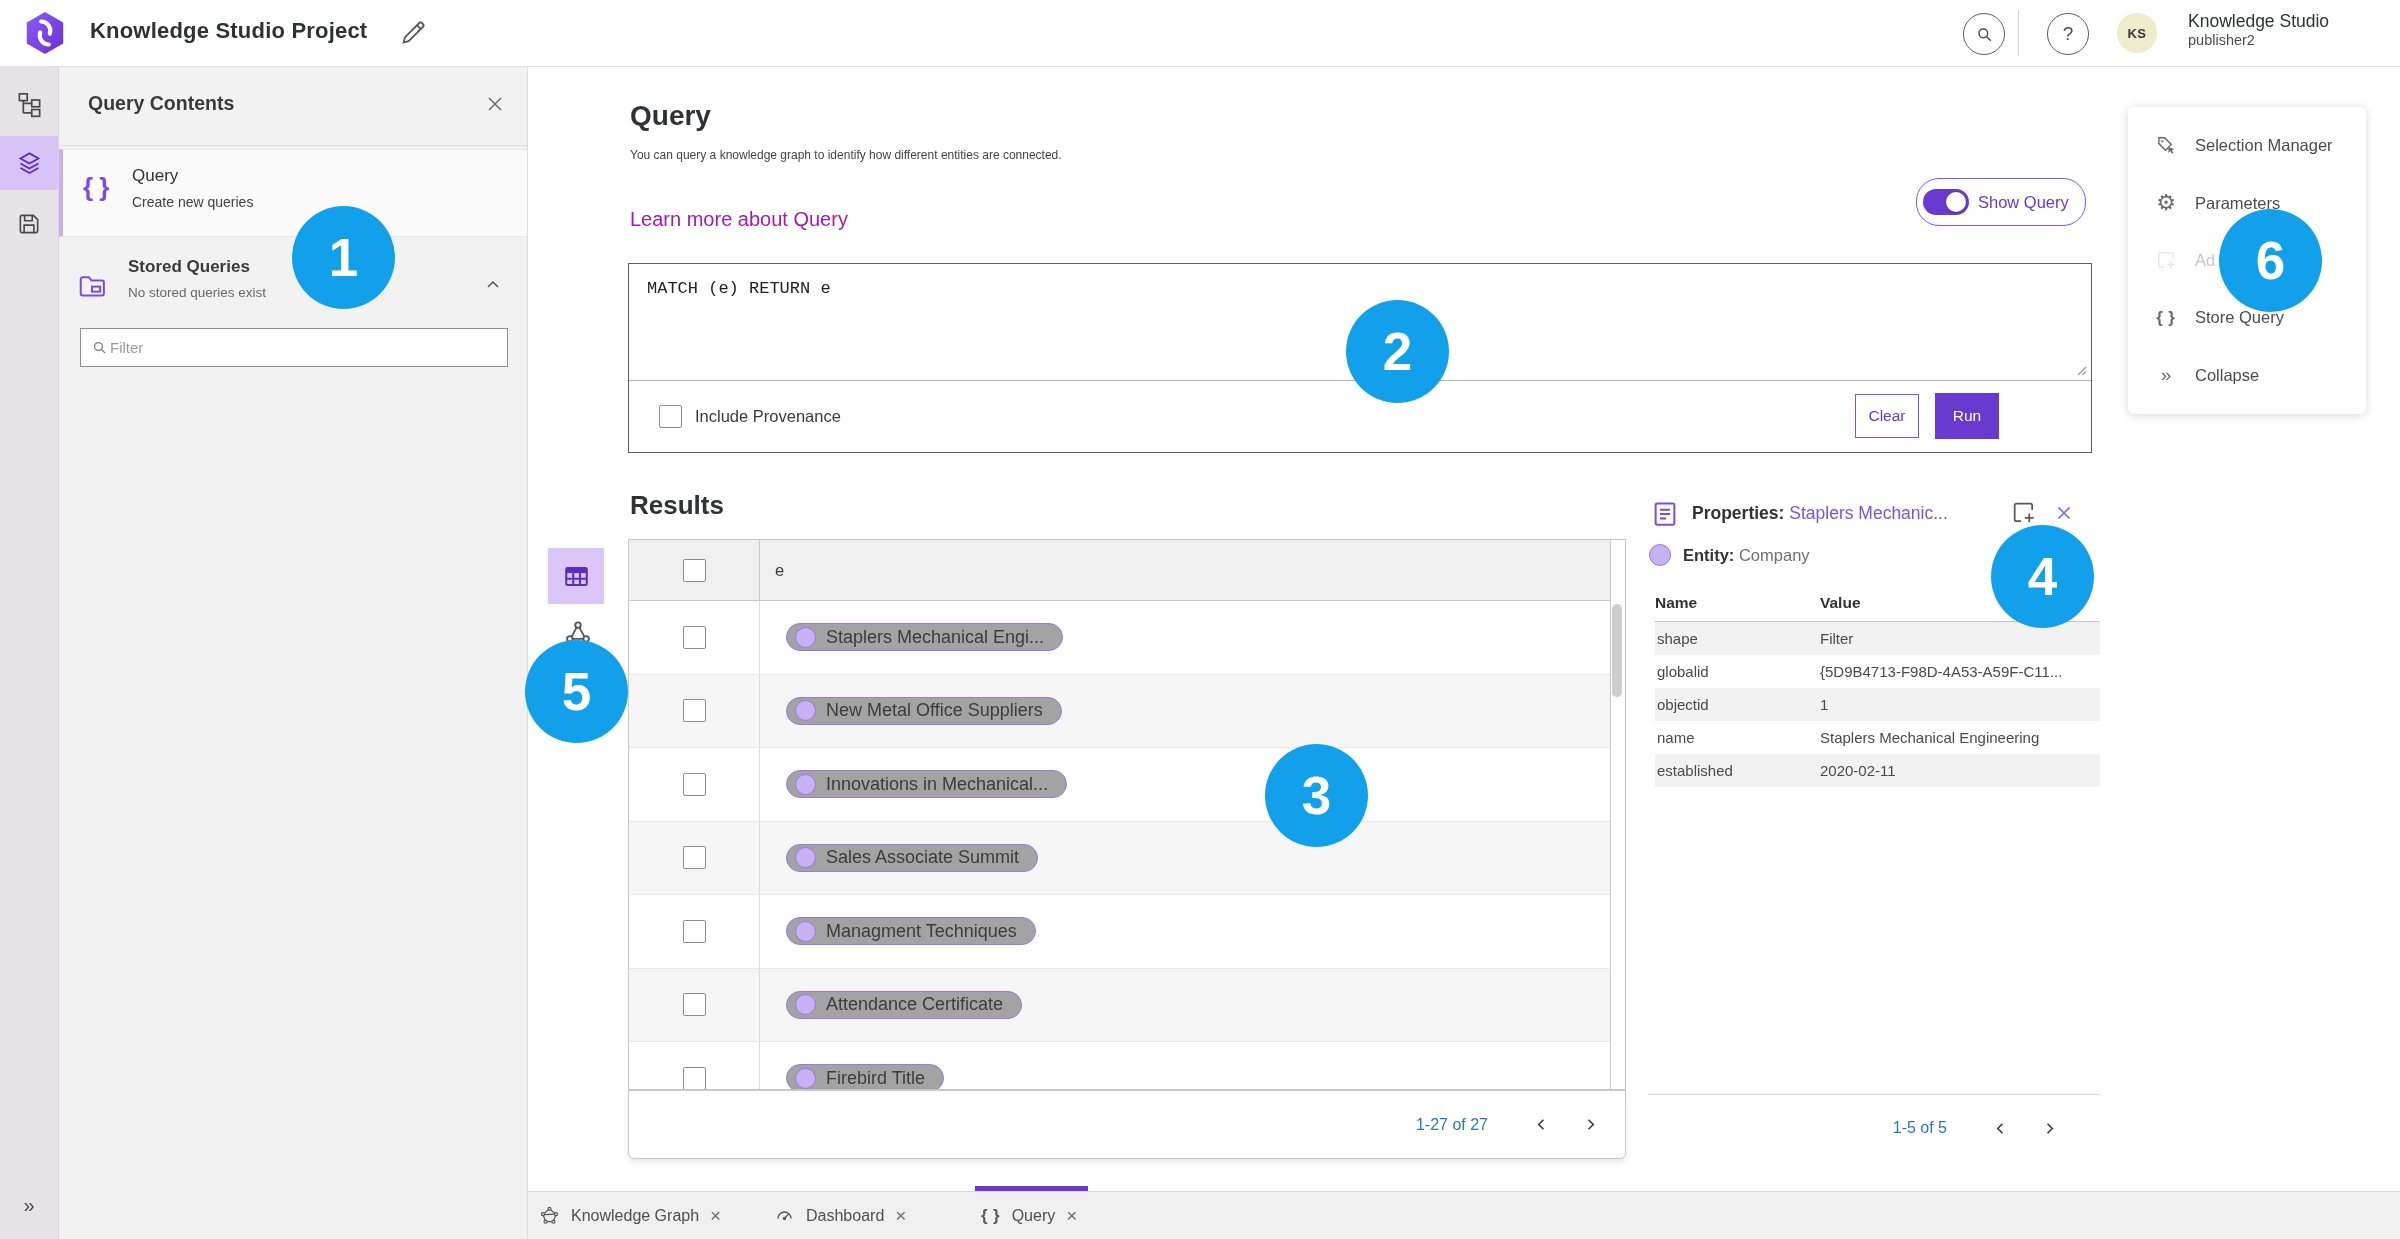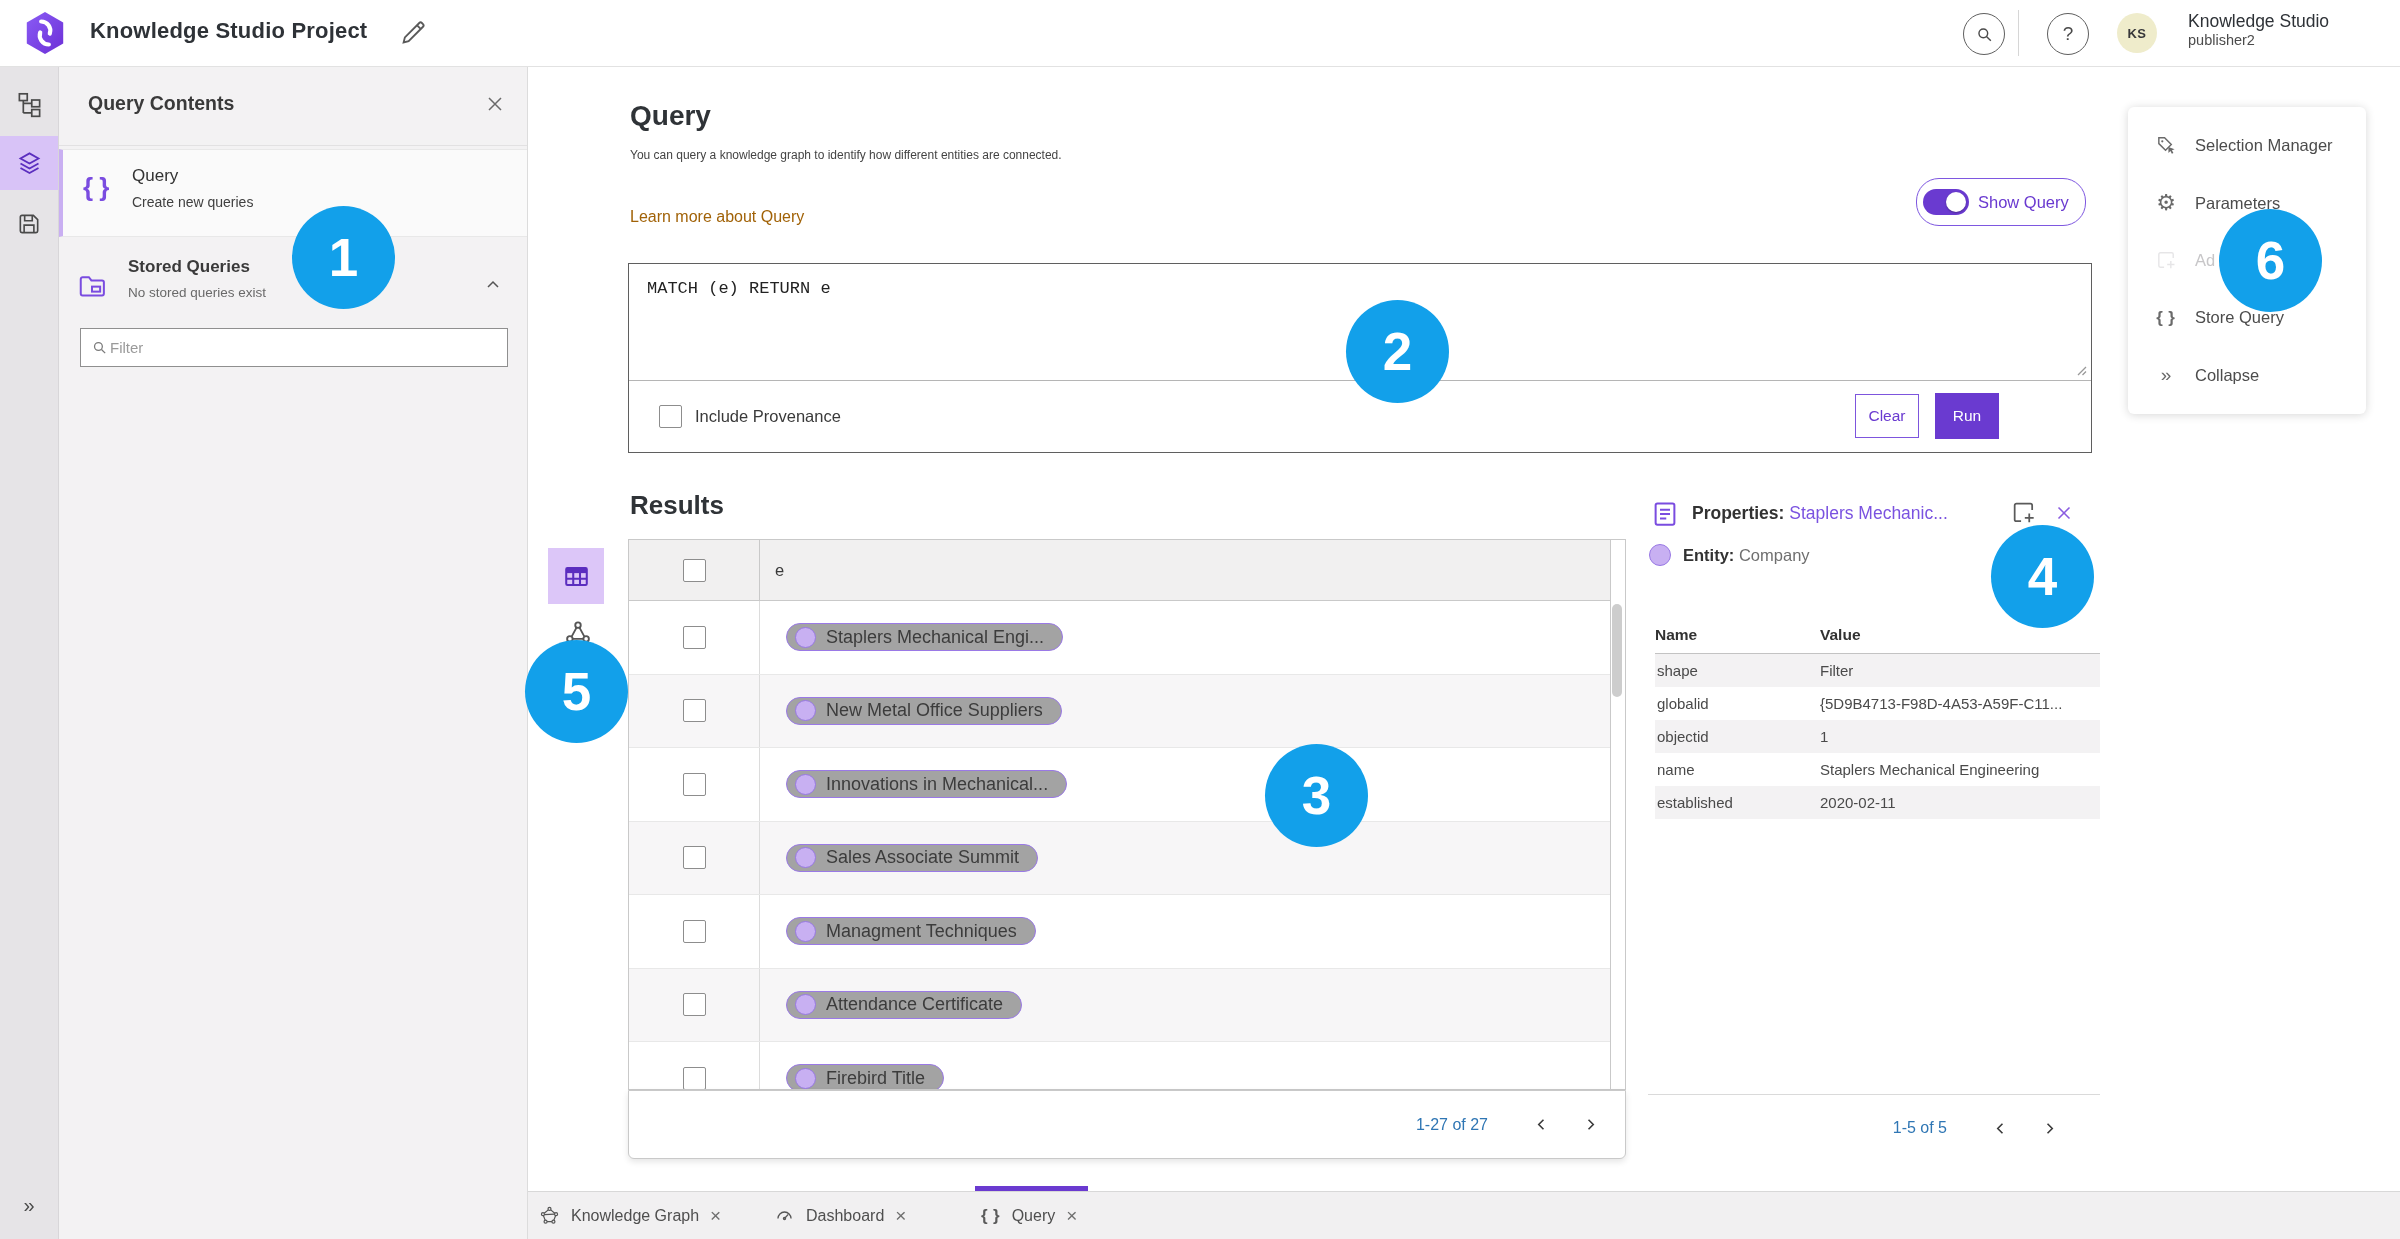--- a/index.html
+++ b/index.html
@@ -45,21 +45,21 @@
   .st-sub{position:absolute;left:69px;top:36px;font-size:13.5px;color:#696969;}
   .st-chevron{position:absolute;right:24px;top:26px;cursor:pointer;}
   .filter{position:absolute;left:21px;top:262px;width:428px;height:39px;background:#fff;border:1px solid #8f8f8f;
           display:flex;align-items:center;padding:0 10px;box-sizing:border-box;}
   .filter input{border:none;outline:none;flex:1;font-size:15px;font-family:"Liberation Sans",sans-serif;color:#3a3a3a;background:transparent;}
   .filter input::placeholder{color:#9a9a9a;}
 
   
   .q-heading{position:absolute;left:630px;top:100px;font-size:28px;font-weight:700;color:#2f3337;}
   .q-desc{position:absolute;left:630px;top:148px;font-size:12px;color:#444;}
-  .q-link{position:absolute;left:630px;top:208px;font-size:16px;color:#a16207;cursor:pointer;}
+  .q-link{position:absolute;left:630px;top:208px;font-size:20px;color:#a21caf;cursor:pointer;}
   .show-query{position:absolute;left:1916px;top:178px;height:48px;border:1.5px solid #7e57e0;border-radius:23px;
               display:flex;align-items:center;gap:9px;padding:0 16px 0 6px;box-sizing:border-box;cursor:pointer;background:#fff;}
   .sq-toggle{width:46px;height:26px;border-radius:13px;background:#6a3ad0;position:relative;}
   .sq-knob{position:absolute;right:3px;top:3px;width:20px;height:20px;border-radius:50%;background:#fff;box-shadow:0 1px 2px rgba(0,0,0,.3);}
   .sq-label{font-size:16.5px;color:#6a3ad0;}
   .query-card{position:absolute;left:628px;top:263px;width:1464px;height:190px;border:1px solid #5f5f5f;background:#fff;box-sizing:border-box;}
   .qc-text{position:absolute;left:0;top:0;right:0;height:117px;border-bottom:1px solid #b5b5b5;
            font-family:"Liberation Mono",monospace;font-size:17px;color:#222;padding:15px 18px;box-sizing:border-box;cursor:text;}
   .qc-resize{position:absolute;right:4px;top:100px;}
   .qc-footer{position:absolute;left:0;bottom:0;right:0;height:72px;display:flex;align-items:center;padding:0 24px 0 30px;box-sizing:border-box;}
@@ -98,21 +98,21 @@
   .pp-head-icon{position:absolute;left:1650px;top:499px;}
   .pp-title{position:absolute;left:1692px;top:503px;font-size:17.5px;}
   .pp-title b{font-weight:700;color:#323232;}
   .pp-title .lnk{color:#7a52e0;cursor:pointer;}
   .pp-add{position:absolute;left:2010px;top:499px;width:30px;height:30px;cursor:pointer;}
   .pp-close{position:absolute;left:2053px;top:502px;width:24px;height:24px;cursor:pointer;}
   .pp-entity-dot{position:absolute;left:1649px;top:544px;width:22px;height:22px;border-radius:50%;background:#c8b0f2;border:1.5px solid #9878e4;box-sizing:border-box;}
   .pp-entity{position:absolute;left:1683px;top:546px;font-size:16.5px;}
   .pp-entity b{font-weight:700;color:#323232;}
   .pp-entity .val{color:#6f6f6f;}
-  .pp-table{position:absolute;left:1655px;top:594px;width:445px;margin-top:32px;}
+  .pp-table{position:absolute;left:1655px;top:594px;width:445px;}
   .pp-th{display:flex;font-size:15.5px;font-weight:700;color:#323232;padding-bottom:9px;border-bottom:1px solid #c3c3c3;}
   .pp-th .c1{width:165px;}
   .pp-row{display:flex;align-items:center;height:33px;font-size:15px;color:#4a4a4a;}
   .pp-row:nth-of-type(even){background:#f3f2f3;}
   .pp-row .c1{width:165px;padding-left:2px;box-sizing:border-box;}
   .pp-row .c2{flex:1;white-space:nowrap;overflow:hidden;}
   .pp-div{position:absolute;left:1648px;top:1094px;width:452px;height:1px;background:#dadada;}
   .pp-page{position:absolute;left:1648px;top:1106px;width:440px;height:44px;display:flex;align-items:center;justify-content:flex-end;padding-right:28px;box-sizing:border-box;}
 
   

